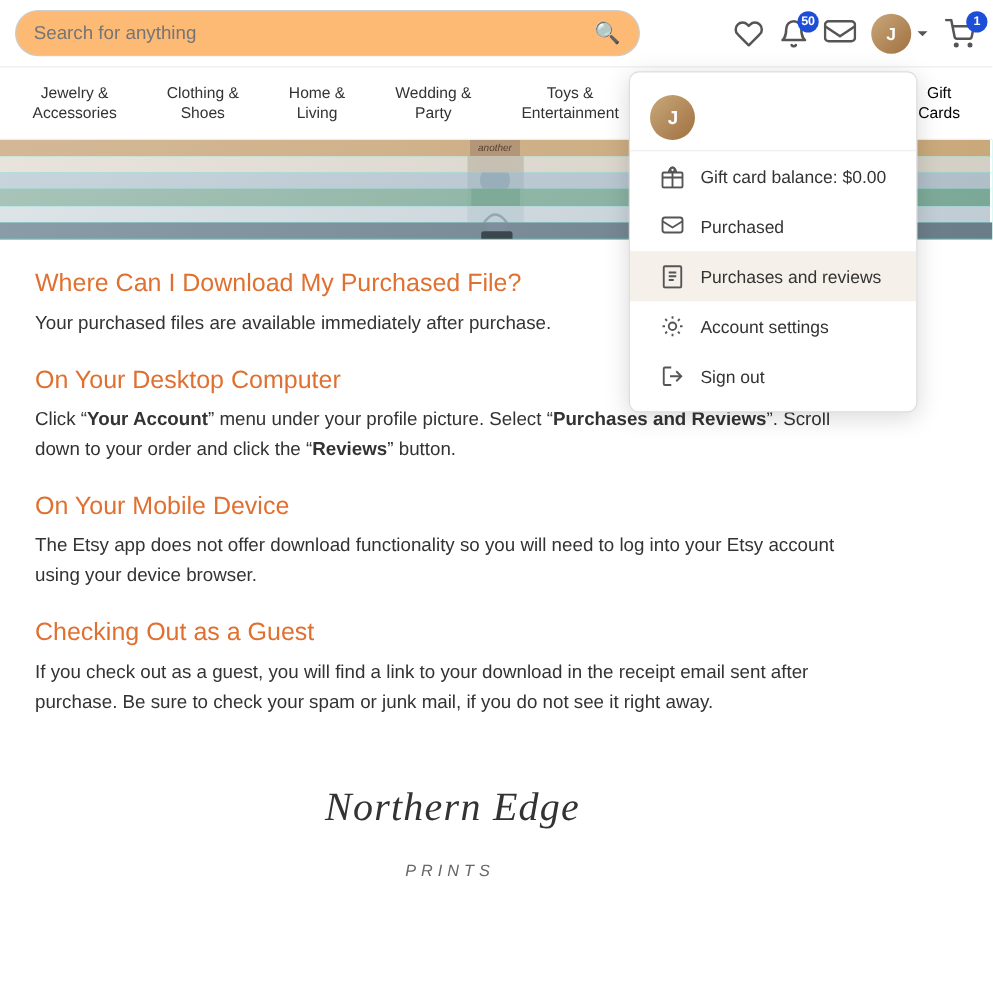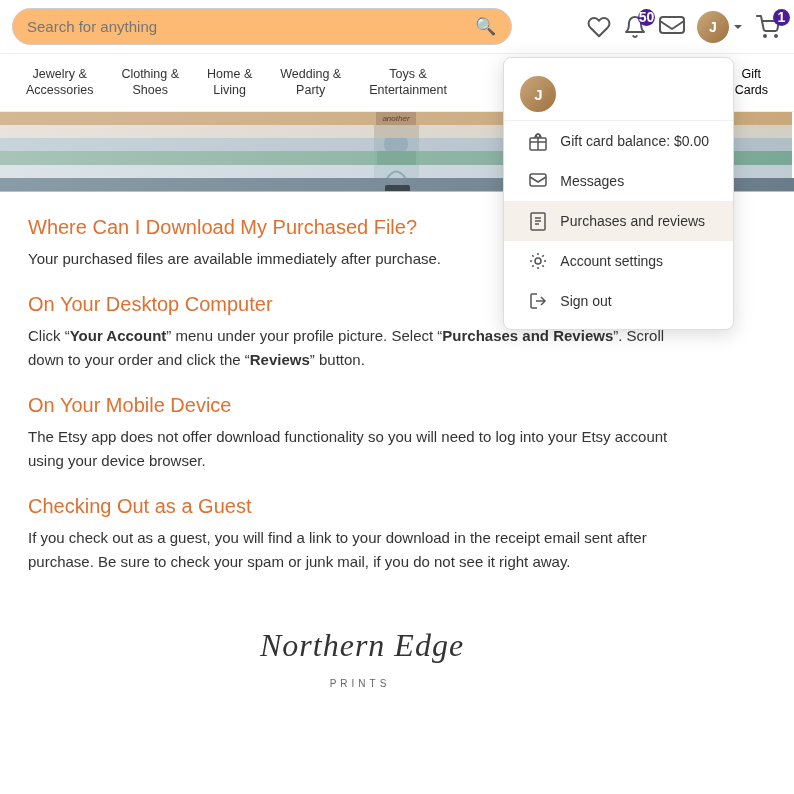--- a/index.html
+++ b/index.html
@@ -56,24 +56,24 @@
       cursor: pointer;
       color: #555;
       font-size: 22px;
       display: flex;
       align-items: center;
     }
     .badge {
       position: absolute;
       top: -6px;
       right: -8px;
-      background: #4c1d95;
+      background: #1d4ed8;
       color: #fff;
       border-radius: 50%;
-      font-size: 14px;
+      font-size: 10px;
       min-width: 17px;
       height: 17px;
       display: flex;
       align-items: center;
       justify-content: center;
       font-weight: bold;
     }
     .avatar {
       width: 32px;
       height: 32px;
@@ -86,21 +86,21 @@
       font-size: 14px;
       font-weight: bold;
     }
 
     
     .nav-bar {
       display: flex;
       align-items: center;
       padding: 8px 12px;
       border-bottom: 1px solid #eee;
-      gap: 0;
+      gap: 12px;
       background: #fff;
     }
     .nav-item {
       font-size: 12.5px;
       color: #333;
       padding: 4px 14px;
       cursor: pointer;
       white-space: nowrap;
       text-align: center;
       line-height: 1.3;
@@ -243,25 +243,26 @@
       padding: 20px 0 10px;
     }
     .logo-script {
       font-family: Georgia, 'Times New Roman', serif;
       font-size: 30px;
       color: #333;
       font-style: italic;
       letter-spacing: 1px;
     }
     .logo-subtitle {
-      font-size: 10px;
+      font-size: 13px;
       letter-spacing: 4px;
       color: #666;
       text-transform: uppercase;
-      margin-top: 0;
+      margin-top: 10px;
+      font-style: italic;
     }
 
     .page-wrapper {
       position: relative;
     }
   </style>
 </head>
 <body>
 
 <div class="page-wrapper">
@@ -374,21 +375,21 @@
       </span>
       <span>Gift card balance: $0.00</span>
     </div>
     <div class="dropdown-item">
       <span class="dropdown-icon">
         <svg width="20" height="20" viewBox="0 0 20 20" fill="none" stroke="#555" stroke-width="1.5">
           <rect x="2" y="3" width="16" height="12" rx="2"></rect>
           <polyline points="2,6 10,11 18,6"></polyline>
         </svg>
       </span>
-      <span>Messages</span>
+      <span>Purchased</span>
     </div>
     <div class="dropdown-item active">
       <span class="dropdown-icon">
         <svg width="20" height="20" viewBox="0 0 20 20" fill="none" stroke="#555" stroke-width="1.5">
           <rect x="3" y="2" width="14" height="17" rx="1"></rect>
           <line x1="7" y1="7" x2="13" y2="7"></line>
           <line x1="7" y1="10" x2="13" y2="10"></line>
           <line x1="7" y1="13" x2="11" y2="13"></line>
         </svg>
       </span>

